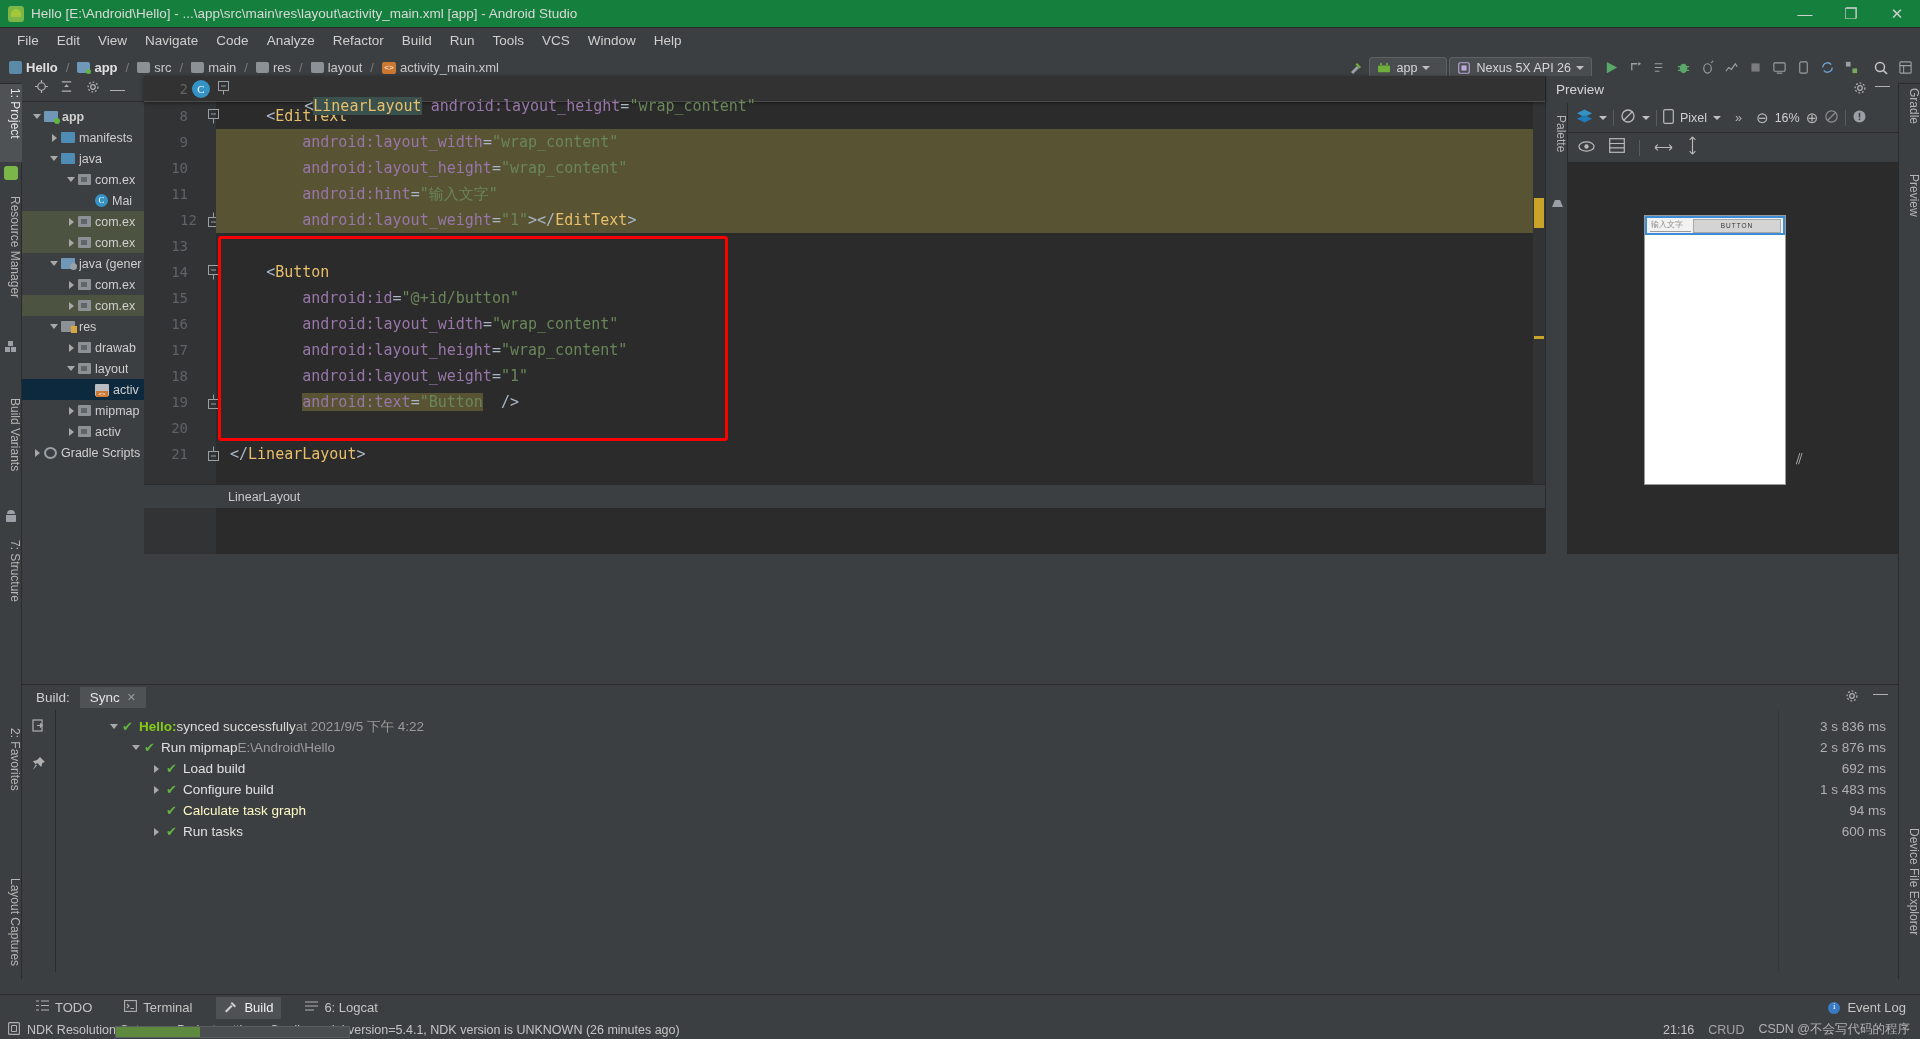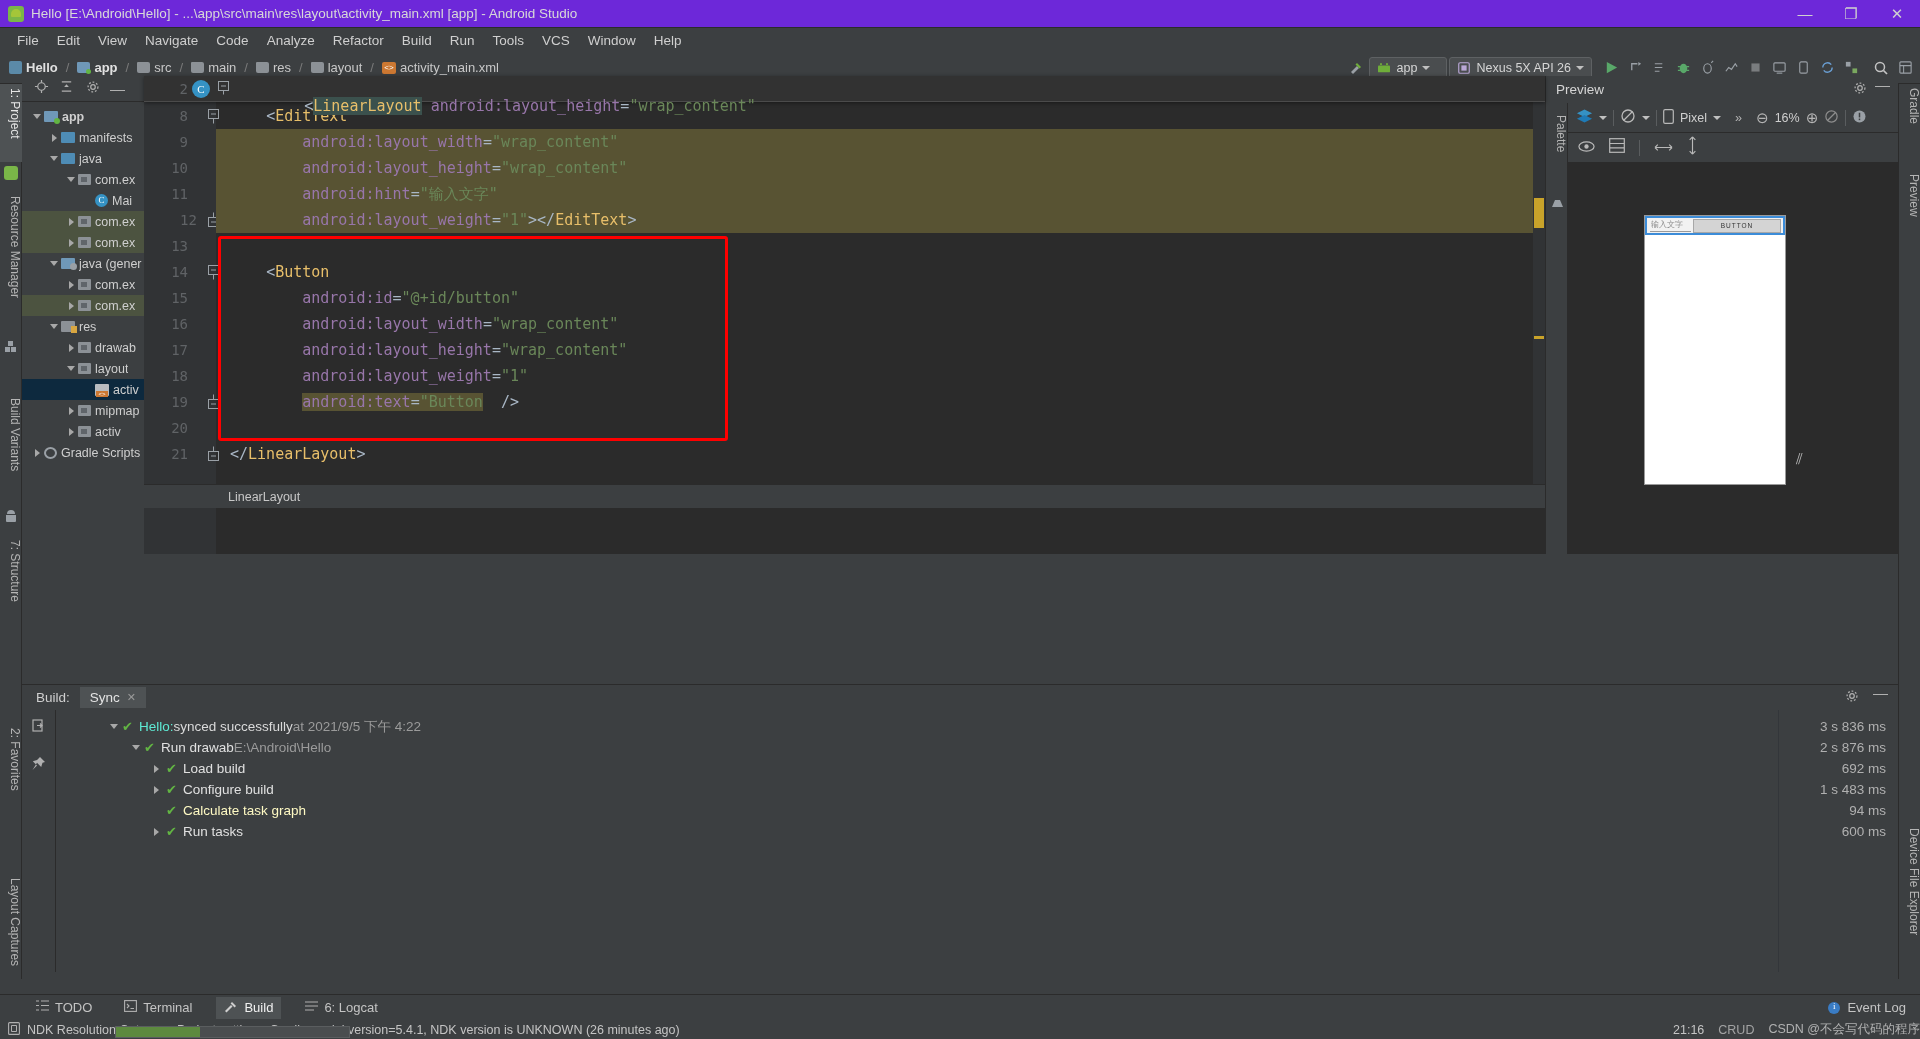--- a/index.html
+++ b/index.html
@@ -1,21 +1,21 @@
 <!DOCTYPE html>
 <html><head>
 <meta charset="utf-8">
 <style>
   * { box-sizing: border-box; margin:0; padding:0; }
   html,body{ width:1920px; height:1039px; overflow:hidden; background:#3c3f41;
     font-family:"Liberation Sans", sans-serif; color:#bbbbbb; }
   #app{ position:relative; width:1920px; height:1039px; }
 
   
-  .titlebar{ height:28px; background:#6d28d9; display:flex; align-items:center;
+  .titlebar{ height:28px; background:#15803d; display:flex; align-items:center;
     padding-left:8px; border-bottom:1px solid #2b2b2b; }
   .titlebar .appicon{ width:16px;height:16px;margin-right:7px;display:inline-block;
     border-radius:3px; background:#7ab648; position:relative; }
   .titlebar .appicon:before{content:"";position:absolute;left:3px;top:3px;width:10px;height:8px;
     border-radius:5px 5px 1px 1px;background:#a4c639;}
   .titlebar .ttl{ font-size:13.5px; color:#d8d8d8; white-space:nowrap; }
   .winbtns{ margin-left:auto; display:flex; }
   .winbtn{ width:46px;height:28px;display:flex;align-items:center;justify-content:center;
     color:#d0d0d0;font-size:15px; }
 
@@ -165,21 +165,21 @@
   .dot{ width:12px;height:12px;border-radius:50%;background:#3a7cc4;
     display:inline-block;position:relative;}
   .dot:after{content:"i";position:absolute;left:4.5px;top:-1px;color:#fff;font-size:9px;
     font-family:"Liberation Serif",serif;}
 
   
   .statusbar{ position:absolute; left:0; right:0; bottom:0; height:19px;
     background:#3c3f41; display:flex; align-items:center; padding-left:8px;
     font-size:12.5px; color:#c4c4c4; gap:7px; }
   .statusbar .right{ margin-left:auto; display:flex; align-items:center; gap:14px;
-    padding-right:0; }
+    padding-right:10px; }
   .rightstrip{ position:absolute; right:0; top:84px; width:22px; bottom:60px;
     background:#3c3f41; border-left:1px solid #2b2b2b; }
   .progressbar{ position:absolute; left:115px; bottom:1px; width:235px; height:12px;
     background:#4a4d4f; border:1px solid #5a5d5f; }
   .progressbar i{ position:absolute; left:0; top:0; bottom:0; width:36%; background:#5d8a3f; }
 </style>
 </head>
 <body>
 
 <div id="app">
@@ -834,31 +834,31 @@
             </svg>
         </span>
       </div>
       <div class="bptree" id="buildtree">
           <div class="brow">
             <span style="display: inline-block; width: 54px; flex: 0 0 auto;"></span>
             <span style="width: 12px; display: inline-flex; align-items: center; flex: 0 0 auto;">
               <span class="btri down"></span>
             </span>
             <span class="chk">✔</span>
-            <span style="font-weight: normal; color: #5eead4;">Hello:</span>
+            <span style="font-weight: bold; color: #84cc16;">Hello:</span>
             <span style="color: rgb(218, 218, 218);"> synced successfully</span>
             <span class="bdim"> at 2021/9/5 下午 4:22</span>
           </div>
           <div class="brow">
             <span style="display: inline-block; width: 76px; flex: 0 0 auto;"></span>
             <span style="width: 12px; display: inline-flex; align-items: center; flex: 0 0 auto;">
               <span class="btri down"></span>
             </span>
             <span class="chk">✔</span>
-            <span style="color: rgb(224, 224, 224);">Run drawab</span>
+            <span style="color: rgb(224, 224, 224);">Run mipmap</span>
             <span class="bdim"> E:\Android\Hello</span>
           </div>
           <div class="brow">
             <span style="display: inline-block; width: 98px; flex: 0 0 auto;"></span>
             <span style="width: 12px; display: inline-flex; align-items: center; flex: 0 0 auto;">
               <span class="btri"></span>
             </span>
             <span class="chk">✔</span>
             <span style="color: rgb(224, 224, 224);">Load build</span>
           </div>

